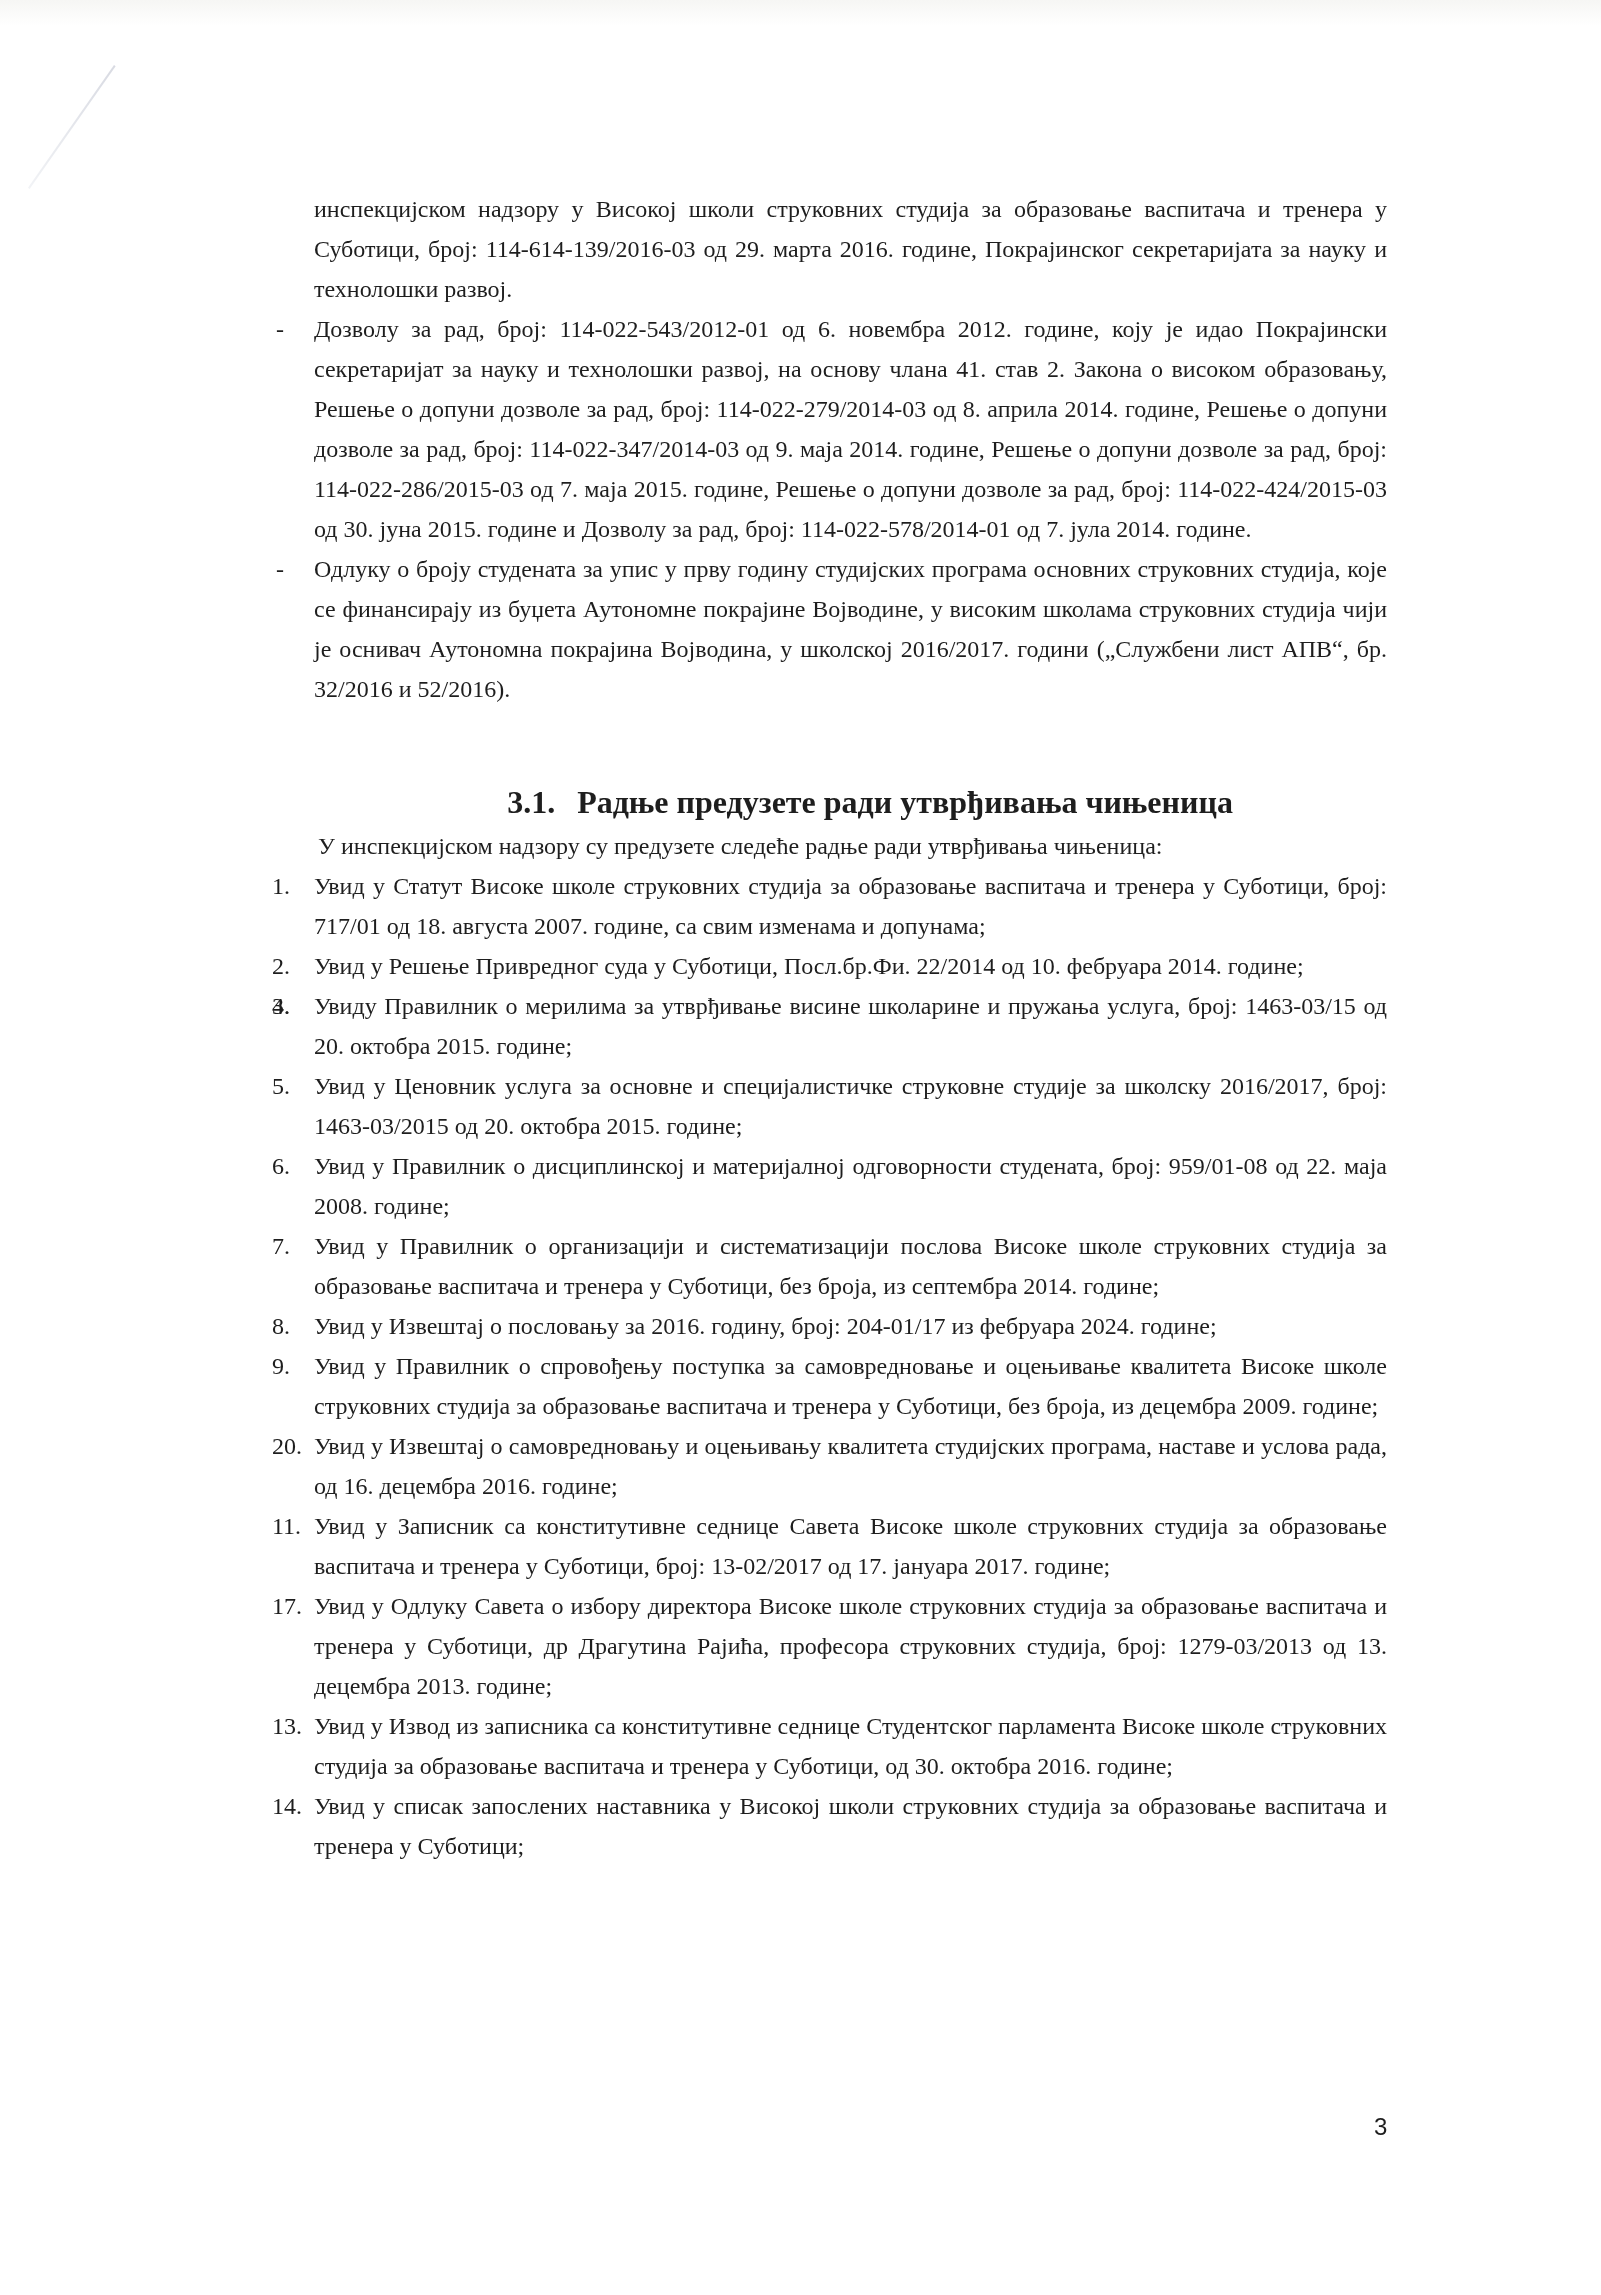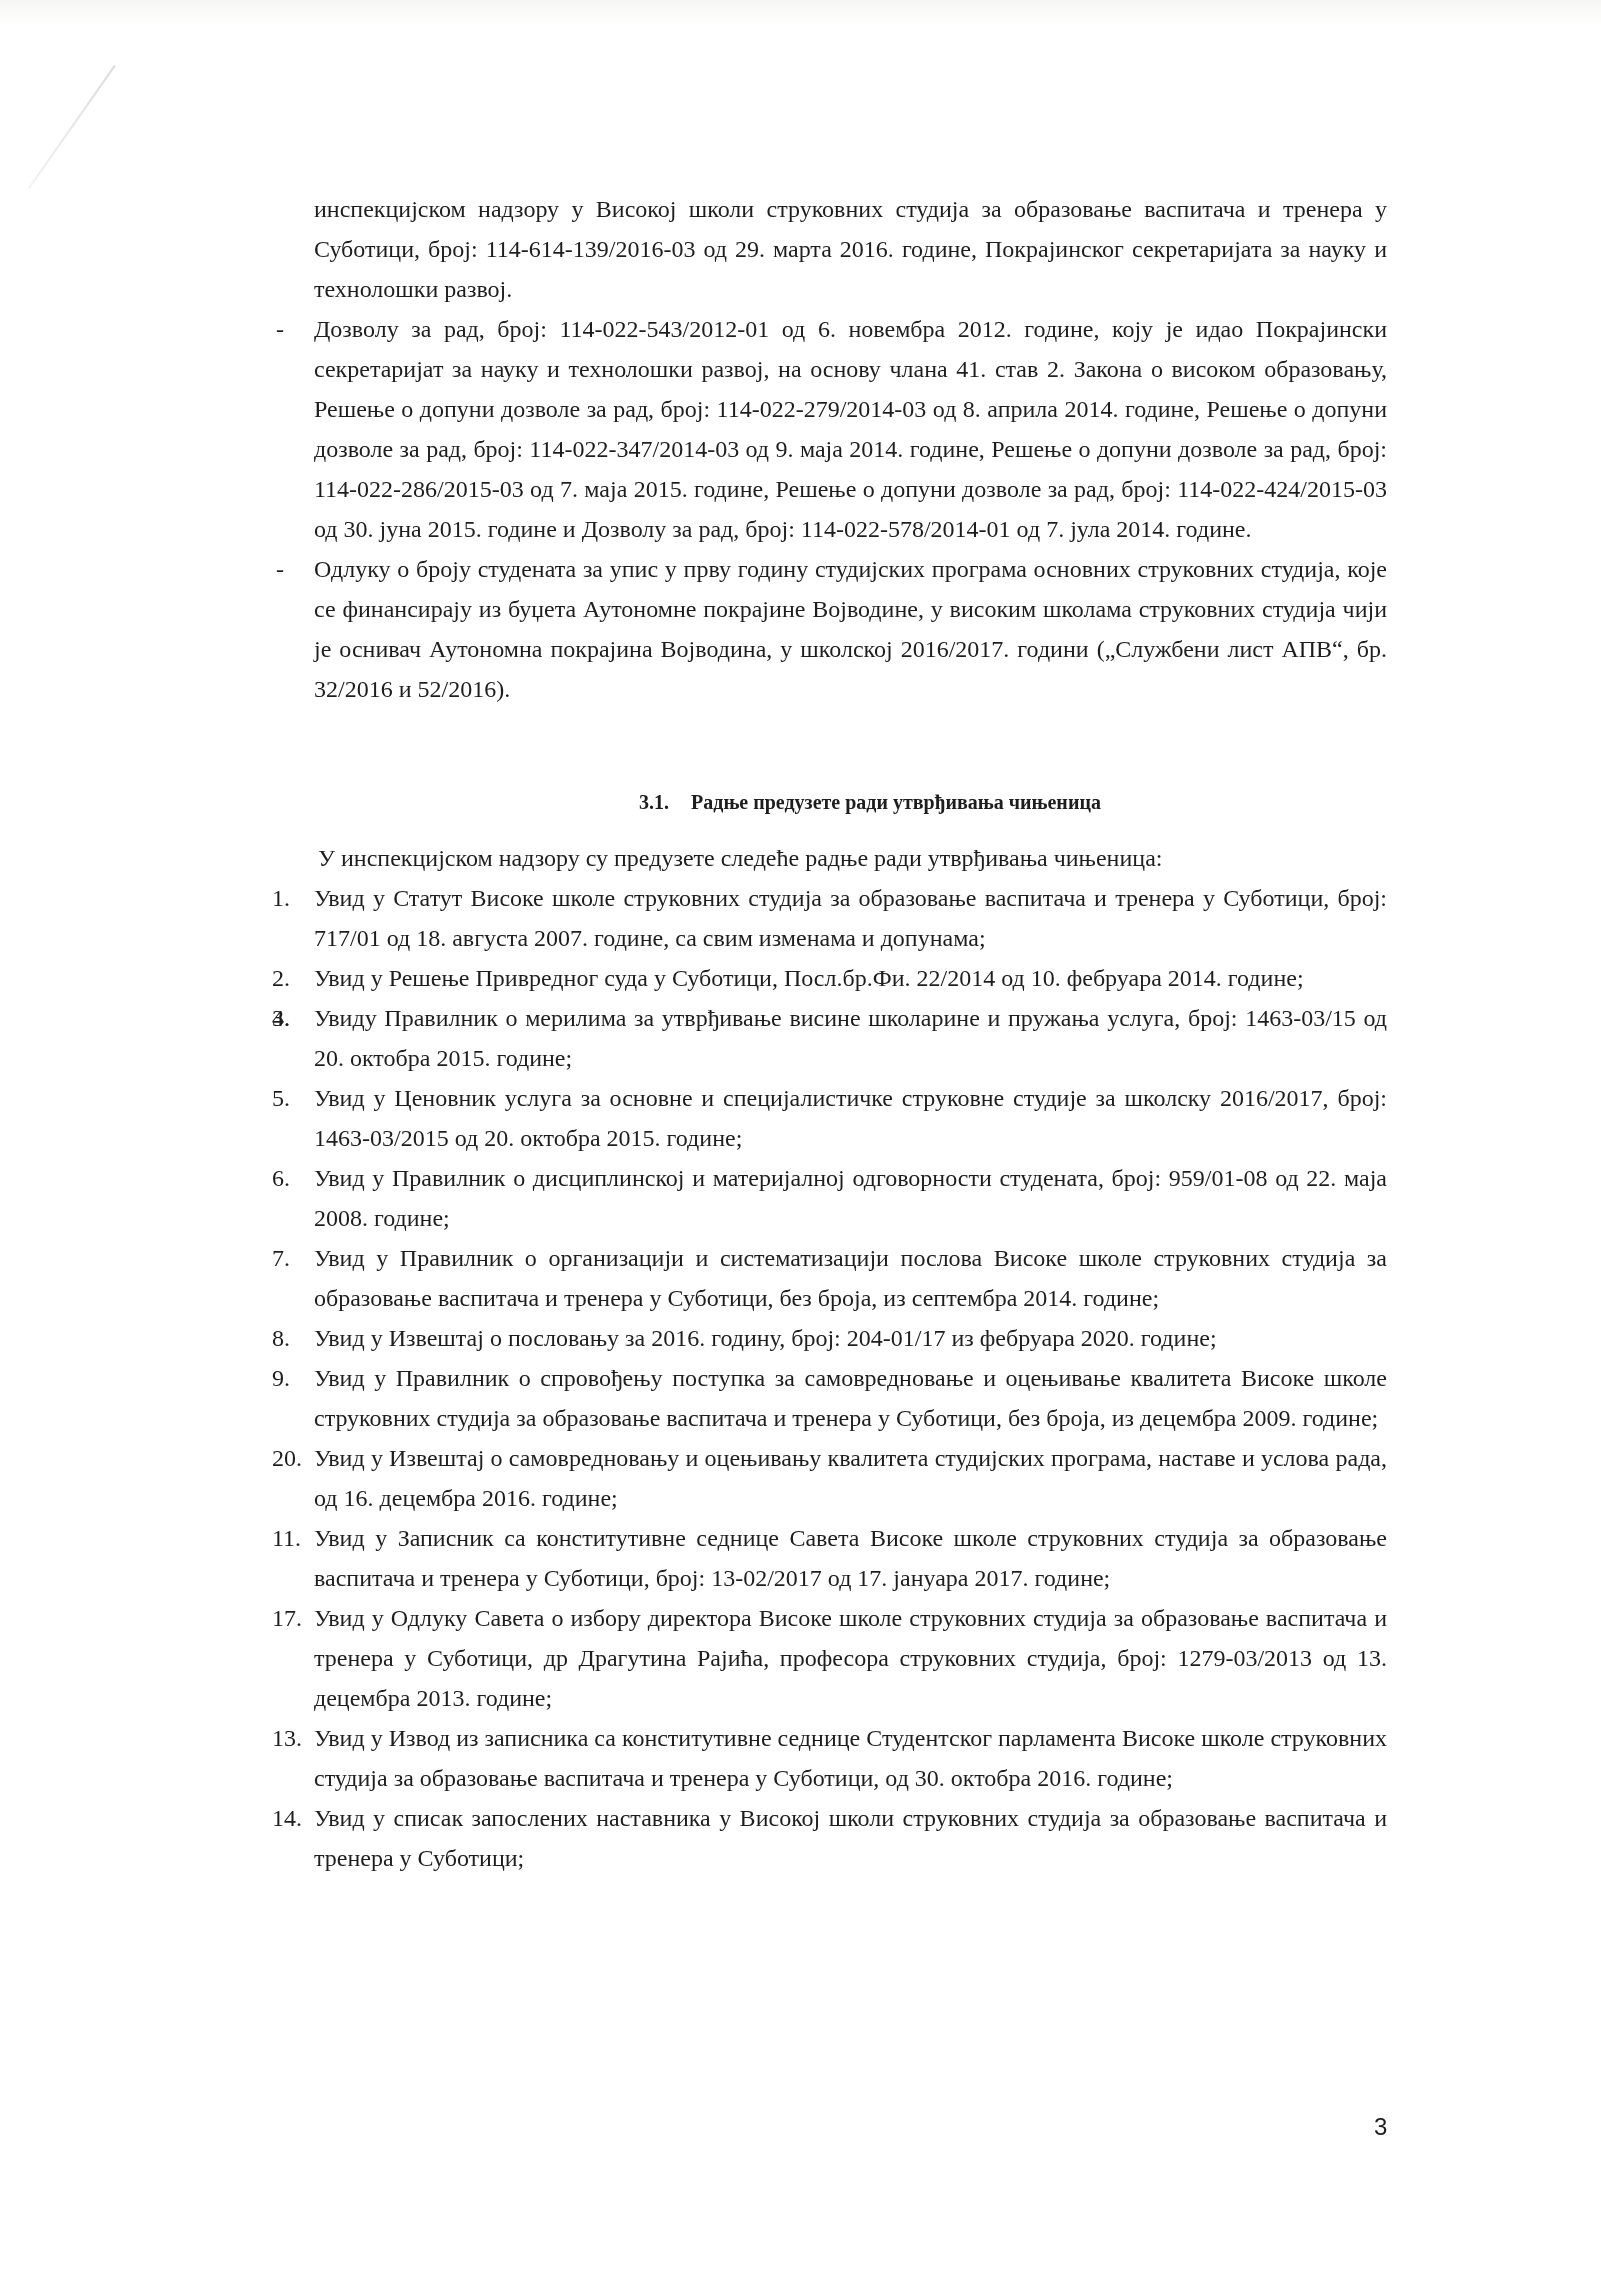--- a/index.html
+++ b/index.html
@@ -56,24 +56,24 @@
     position: relative;
     text-align: justify;
     text-align-last: left;
   }
   .bullet-dash {
     position: absolute;
     left: -38px;
     top: 0;
   }
   .section-heading {
-    margin: 73px 0 16px 0;
+    margin: 73px 0 4px 0;
     text-align: center;
     font-weight: bold;
-    font-size: 20px;
+    font-size: 32px;
     line-height: 40px;
     padding-left: 39px;
   }
   .section-num {
     display: inline-block;
     margin-right: 22px;
   }
   .intro {
     margin: 0 0 0 4px;
     text-indent: 0;
@@ -129,21 +129,21 @@
   <p class="para intro">У инспекцијском надзору су предузете следеће радње ради утврђивања чињеница:</p>
 
   <ol class="num-list">
     <li class="num-item"><span class="num-label">1.</span><span>Увид у Статут Високе школе струковних студија за образовање васпитача и тренера у Суботици, број: 717/01 од 18. августа 2007. године, са свим изменама и допунама;</span></li>
     <li class="num-item"><span class="num-label">2.</span><span>Увид у Решење Привредног суда у Суботици, Посл.бр.Фи. 22/2014 од 10. фебруара 2014. године;</span></li>
     <li class="num-item"><span class="num-label">3.</span></li>
     <li class="num-item"><span class="num-label">4.</span><span>Увиду Правилник о мерилима за утврђивање висине школарине и пружања услуга, број: 1463-03/15 од 20. октобра 2015. године;</span></li>
     <li class="num-item"><span class="num-label">5.</span><span>Увид у Ценовник услуга за основне и специјалистичке струковне студије за школску 2016/2017, број: 1463-03/2015 од 20. октобра 2015. године;</span></li>
     <li class="num-item"><span class="num-label">6.</span><span>Увид у Правилник о дисциплинској и материјалној одговорности студената, број: 959/01-08 од 22. маја 2008. године;</span></li>
     <li class="num-item"><span class="num-label">7.</span><span>Увид у Правилник о организацији и систематизацији послова Високе школе струковних студија за образовање васпитача и тренера у Суботици, без броја, из септембра 2014. године;</span></li>
-    <li class="num-item"><span class="num-label">8.</span><span>Увид у Извештај о пословању за 2016. годину, број: 204-01/17 из фебруара 2020. године;</span></li>
+    <li class="num-item"><span class="num-label">8.</span><span>Увид у Извештај о пословању за 2016. годину, број: 204-01/17 из фебруара 2024. године;</span></li>
     <li class="num-item"><span class="num-label">9.</span><span>Увид у Правилник о спровођењу поступка за самовредновање и оцењивање квалитета Високе школе струковних студија за образовање васпитача и тренера у Суботици, без броја, из децембра 2009. године;</span></li>
     <li class="num-item"><span class="num-label">20.</span><span>Увид у Извештај о самовредновању и оцењивању квалитета студијских програма, наставе и услова рада, од 16. децембра 2016. године;</span></li>
     <li class="num-item"><span class="num-label">11.</span><span>Увид у Записник са конститутивне седнице Савета Високе школе струковних студија за образовање васпитача и тренера у Суботици, број: 13-02/2017 од 17. јануара 2017. године;</span></li>
     <li class="num-item"><span class="num-label">17.</span><span>Увид у Одлуку Савета о избору директора Високе школе струковних студија за образовање васпитача и тренера у Суботици, др Драгутина Рајића, професора струковних студија, број: 1279-03/2013 од 13. децембра 2013. године;</span></li>
     <li class="num-item"><span class="num-label">13.</span><span>Увид у Извод из записника са конститутивне седнице Студентског парламента Високе школе струковних студија за образовање васпитача и тренера у Суботици, од 30. октобра 2016. године;</span></li>
     <li class="num-item"><span class="num-label">14.</span><span>Увид у списак запослених наставника у Високој школи струковних студија за образовање васпитача и тренера у Суботици;</span></li>
   </ol>
 
 </main>
 

